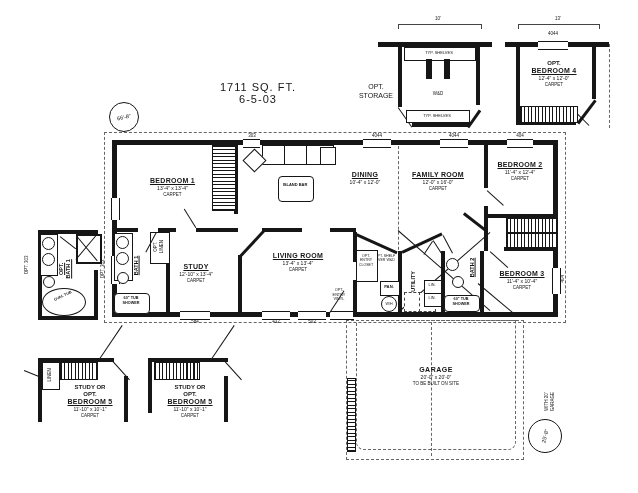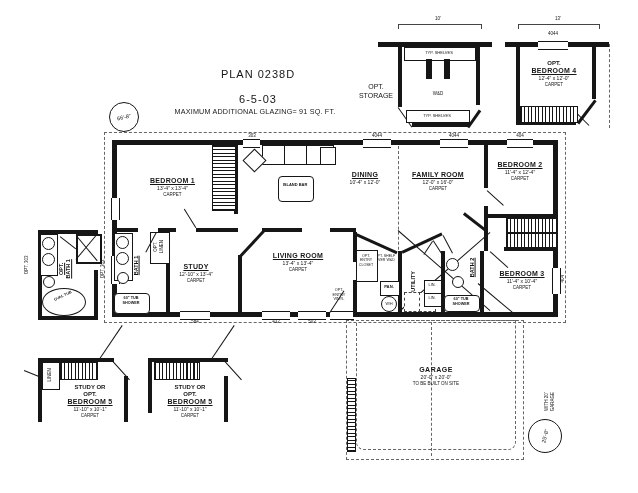--- a/index.html
+++ b/index.html
@@ -32,23 +32,22 @@
   .dimline{position:absolute;border-top:1px solid #444;border-left:1px solid #444;border-right:1px solid #444;height:4px}
   .title-snake{font-size:19px;letter-spacing:5px;font-weight:400}
   .title-sub{font-size:11px;letter-spacing:1px}
   .underline{text-decoration:underline}
 </style>
 </head>
 <body>
 
 <div id="canvas">
 
-  <div class="lbl title-sub" style="left:188px;top:68px;width:140px">PLAN 0238D</div>
+  <div class="lbl title-sub" style="left:188px;top:81px;width:140px">1711 SQ. FT.</div>
   <div class="lbl title-sub" style="left:188px;top:93px;width:140px">6-5-03</div>
-  <div class="lbl" style="left:145px;top:107px;width:220px;font-size:7.2px;letter-spacing:.2px">MAXIMUM ADDITIONAL GLAZING= 91 SQ. FT.</div>
   <div class="circle" style="left:109px;top:102px;width:28px;height:28px">
     <span class="sm" style="transform:rotate(-12deg)">66'-8"</span>
   </div>
 
   <div class="dimline" style="left:398px;top:24px;width:82px"></div>
   <div class="lbl xs" style="left:428px;top:16px;width:20px">10'</div>
   <div class="wall" style="left:378px;top:42px;width:114px;height:5px"></div>
   <div class="wall" style="left:398px;top:47px;width:4px;height:60px"></div>
   <div class="wall" style="left:476px;top:47px;width:4px;height:58px"></div>
   <div class="wall" style="left:412px;top:123px;width:58px;height:4px"></div>

